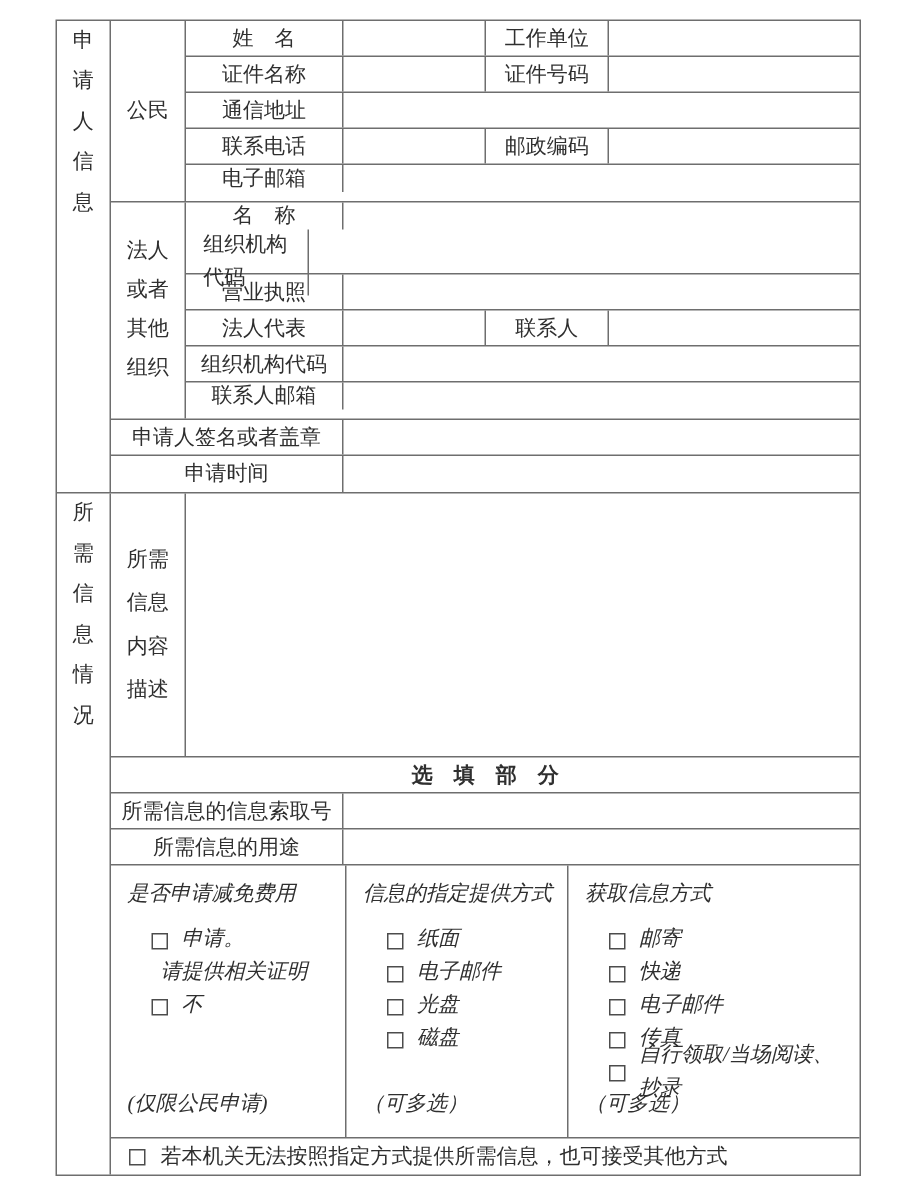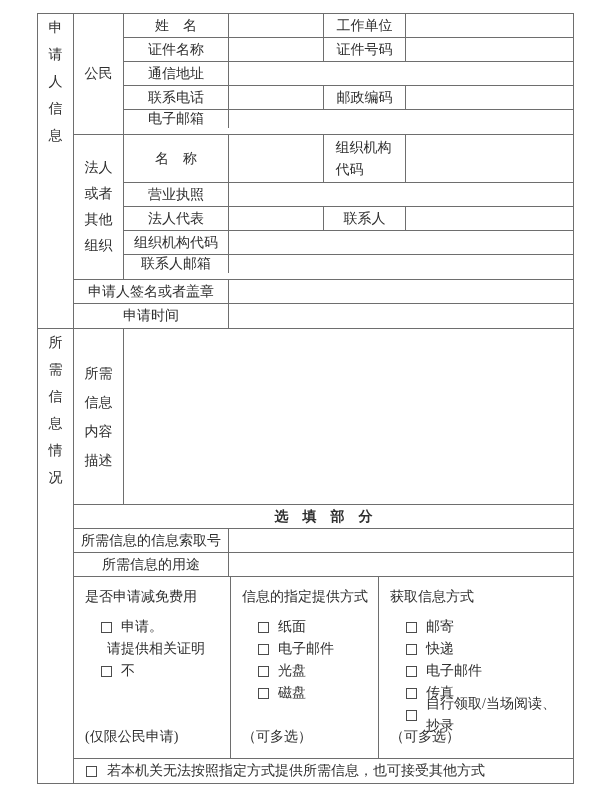--- a/index.html
+++ b/index.html
@@ -43,37 +43,37 @@
   .grows > .row:last-child { border-bottom:none;flex-direction:column; }
   .sec-body > :last-child { border-bottom:none; }
 
   .cell {
     border-right:1px solid var(--bc);
     display:flex; align-items:center; justify-content:center;
     text-align:center; overflow:hidden;
   }
   .row > .cell:last-child { border-right:none; }
 
-  .h24 { height:24px; } .h48 { height:48px; }
+  .h24 { height:24px; } .h48 { height:48px;flex-direction:column; }
   .lab105 { width:105px; flex:none; }
   .val95  { width:95px;  flex:none; }
   .lab82  { width:82px;  flex:none; }
   .lab155 { width:155px; flex:none;text-align:center; }
   .valflex { flex:1; }
 
   .desc-row { height:176px; }
   .desc-label { width:50px; flex:none; }
   .header-row { height:24px; align-items:center; justify-content:center; display:flex; }
   .bold { font-weight:bold; }
 
   .cb-row { height:182px; }
   .cb-col {
     display:flex; flex-direction:column;
     padding:9px 10px 10px 11px;
-    align-items:flex-start; justify-content:flex-start; text-align:left;
+    align-items:flex-start; justify-content:flex-start; text-align:left;font-style:italic;
   }
   .colA { width:157px; flex:none; }
   .colB { width:148px; flex:none; }
   .colC { flex:1; }
   .cb-title { line-height:22px; margin-bottom:8px; }
   .cb-item { display:flex; align-items:center; line-height:22px; height:22px;margin-left:16px; }
   .cb {
     width:11px; height:11px; flex:none;
     border:1px solid #4c4c4c; background:#fff;
     margin-right:9px;

